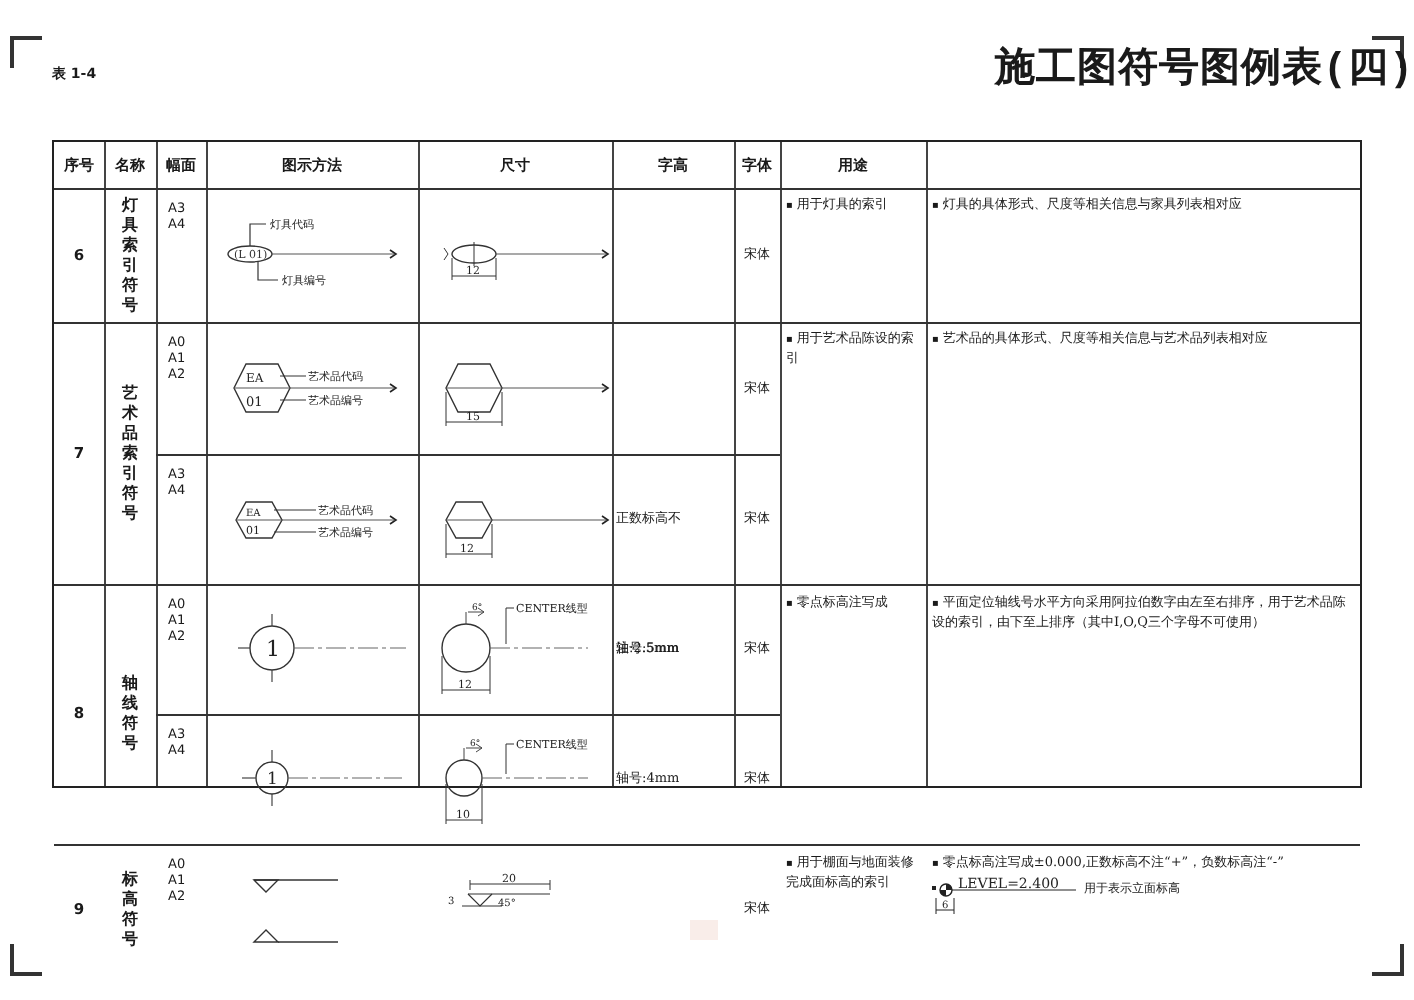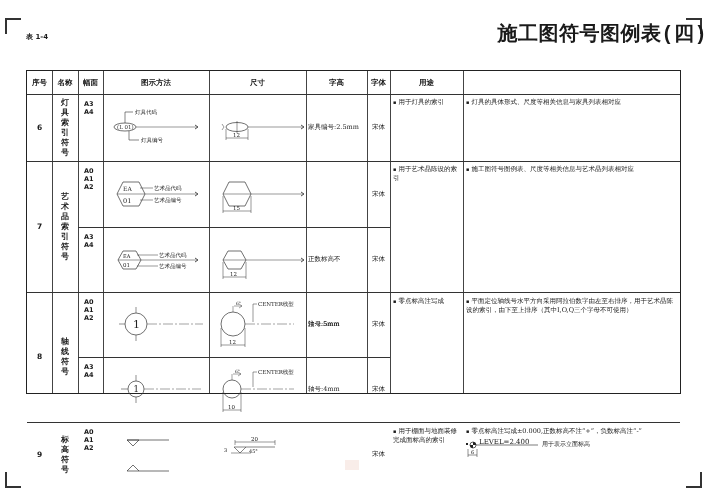--- a/index.html
+++ b/index.html
@@ -14,21 +14,21 @@
            font-family:Liberation Mono, monospace; letter-spacing:0.5px; }
   .table-no { position:absolute; left:26px; top:32px; font-size:7px; font-weight:bold; font-family:"DejaVu Sans", sans-serif; }
   .grid { position:absolute; left:26px; top:42px; width:655px; height:324px; border:1.5px solid #222; box-sizing:border-box;margin-top:28px; }
   .vl { position:absolute; top:0; bottom:0; width:0; border-left:1.3px solid #444; }
   .hl { position:absolute; height:0; border-top:1.3px solid #333; }
   .cell { position:absolute; box-sizing:border-box; font-size:6.5px; line-height:9px; }
   .hdr { font-family:"DejaVu Sans", sans-serif; font-weight:bold; font-size:7.5px; text-align:center; top:0; height:23px; line-height:23px; }
   .num { font-family:"DejaVu Sans", sans-serif; font-weight:bold; font-size:7.5px; text-align:center; }
   .vname { font-family:"DejaVu Sans", sans-serif; font-weight:bold; font-size:8px; line-height:10px; text-align:center;
            display:flex; flex-direction:column; align-items:center; justify-content:center; }
-  .fmt { font-family:"DejaVu Sans", sans-serif; font-weight:bold; font-size:6.5px; line-height:8px; padding-left:6px; padding-top:6px; }
+  .fmt { font-family:"DejaVu Sans", sans-serif; font-weight:normal; font-size:6.5px; line-height:8px; padding-left:6px; padding-top:6px; }
   .bullet::before { content:"▪"; font-size:5px; margin-right:2px; }
   svg text { font-family:"DejaVu Serif", serif; }
   .wm { position:absolute; left:345px; top:460px; width:14px; height:10px; background:#f6e6e0; opacity:0.7; }
 </style>
 </head>
 <body>
 
 <div class="corner c-tl"></div>
 <div class="corner c-tr"></div>
 <div class="corner c-bl"></div>
@@ -95,21 +95,20 @@
       <line x1="28" y1="27" x2="28" y2="39" stroke="#333" stroke-width="0.5"></line>
       <line x1="39" y1="33" x2="94" y2="33" stroke="#555" stroke-width="0.6"></line>
       <path d="M92 31 L95 33 L92 35" fill="none" stroke="#222" stroke-width="0.8"></path>
       <path d="M13 30 L15 33 L13 36" fill="none" stroke="#333" stroke-width="0.5"></path>
       <line x1="17" y1="35" x2="17" y2="46" stroke="#333" stroke-width="0.5"></line>
       <line x1="39" y1="35" x2="39" y2="46" stroke="#333" stroke-width="0.5"></line>
       <line x1="17" y1="44" x2="39" y2="44" stroke="#333" stroke-width="0.5"></line>
       <text x="24" y="43" font-size="5.5" fill="#222">12</text>
     </svg>
   </div>
-  <div class="cell" style="left:279px;width:61px;top:23px;height:67px;line-height:67px;padding-left:2px">家具编号:2.5mm</div>
   <div class="cell" style="left:340px;width:23px;top:23px;height:67px;line-height:67px;text-align:center">宋体</div>
   <div class="cell bullet" style="left:363px;width:73px;top:27px;padding:0 3px">用于灯具的索引</div>
   <div class="cell bullet" style="left:436px;width:219px;top:27px;padding:0 3px">灯具的具体形式、尺度等相关信息与家具列表相对应</div>
 
   <div class="cell num" style="left:0;width:25px;top:90px;height:131px;line-height:131px">7</div>
   <div class="cell vname" style="left:25px;width:26px;top:90px;height:131px">
     <span>艺</span>
       <span>术</span>
       <span>品</span>
       <span>索</span>
@@ -171,21 +170,21 @@
       <line x1="14" y1="35" x2="14" y2="52" stroke="#333" stroke-width="0.5"></line>
       <line x1="37" y1="35" x2="37" y2="52" stroke="#333" stroke-width="0.5"></line>
       <line x1="14" y1="50" x2="37" y2="50" stroke="#333" stroke-width="0.5"></line>
       <text x="21" y="49" font-size="5.5" fill="#222">12</text>
     </svg>
   </div>
   <div class="cell" style="left:279px;width:61px;top:156px;height:65px;line-height:65px;padding-left:2px">正数标高不注:2.5mm</div>
   <div class="cell" style="left:340px;width:23px;top:90px;height:66px;line-height:66px;text-align:center">宋体</div>
   <div class="cell" style="left:340px;width:23px;top:156px;height:65px;line-height:65px;text-align:center">宋体</div>
   <div class="cell bullet" style="left:363px;width:73px;top:94px;padding:0 3px">用于艺术品陈设的索引</div>
-  <div class="cell bullet" style="left:436px;width:219px;top:94px;padding:0 3px">施工图符号图例表、尺度等相关信息与艺术品列表相对应</div>
+  <div class="cell bullet" style="left:436px;width:219px;top:94px;padding:0 3px">艺术品的具体形式、尺度等相关信息与艺术品列表相对应</div>
 
   <div class="cell num" style="left:0;width:25px;top:221px;height:130px;line-height:130px">8</div>
   <div class="cell vname" style="left:25px;width:26px;top:221px;height:130px">
     <span>轴</span>
       <span>线</span>
       <span>符</span>
       <span>号</span>
   </div>
   <div class="cell fmt" style="left:51px;width:25px;top:221px">
     <div>A0</div>

